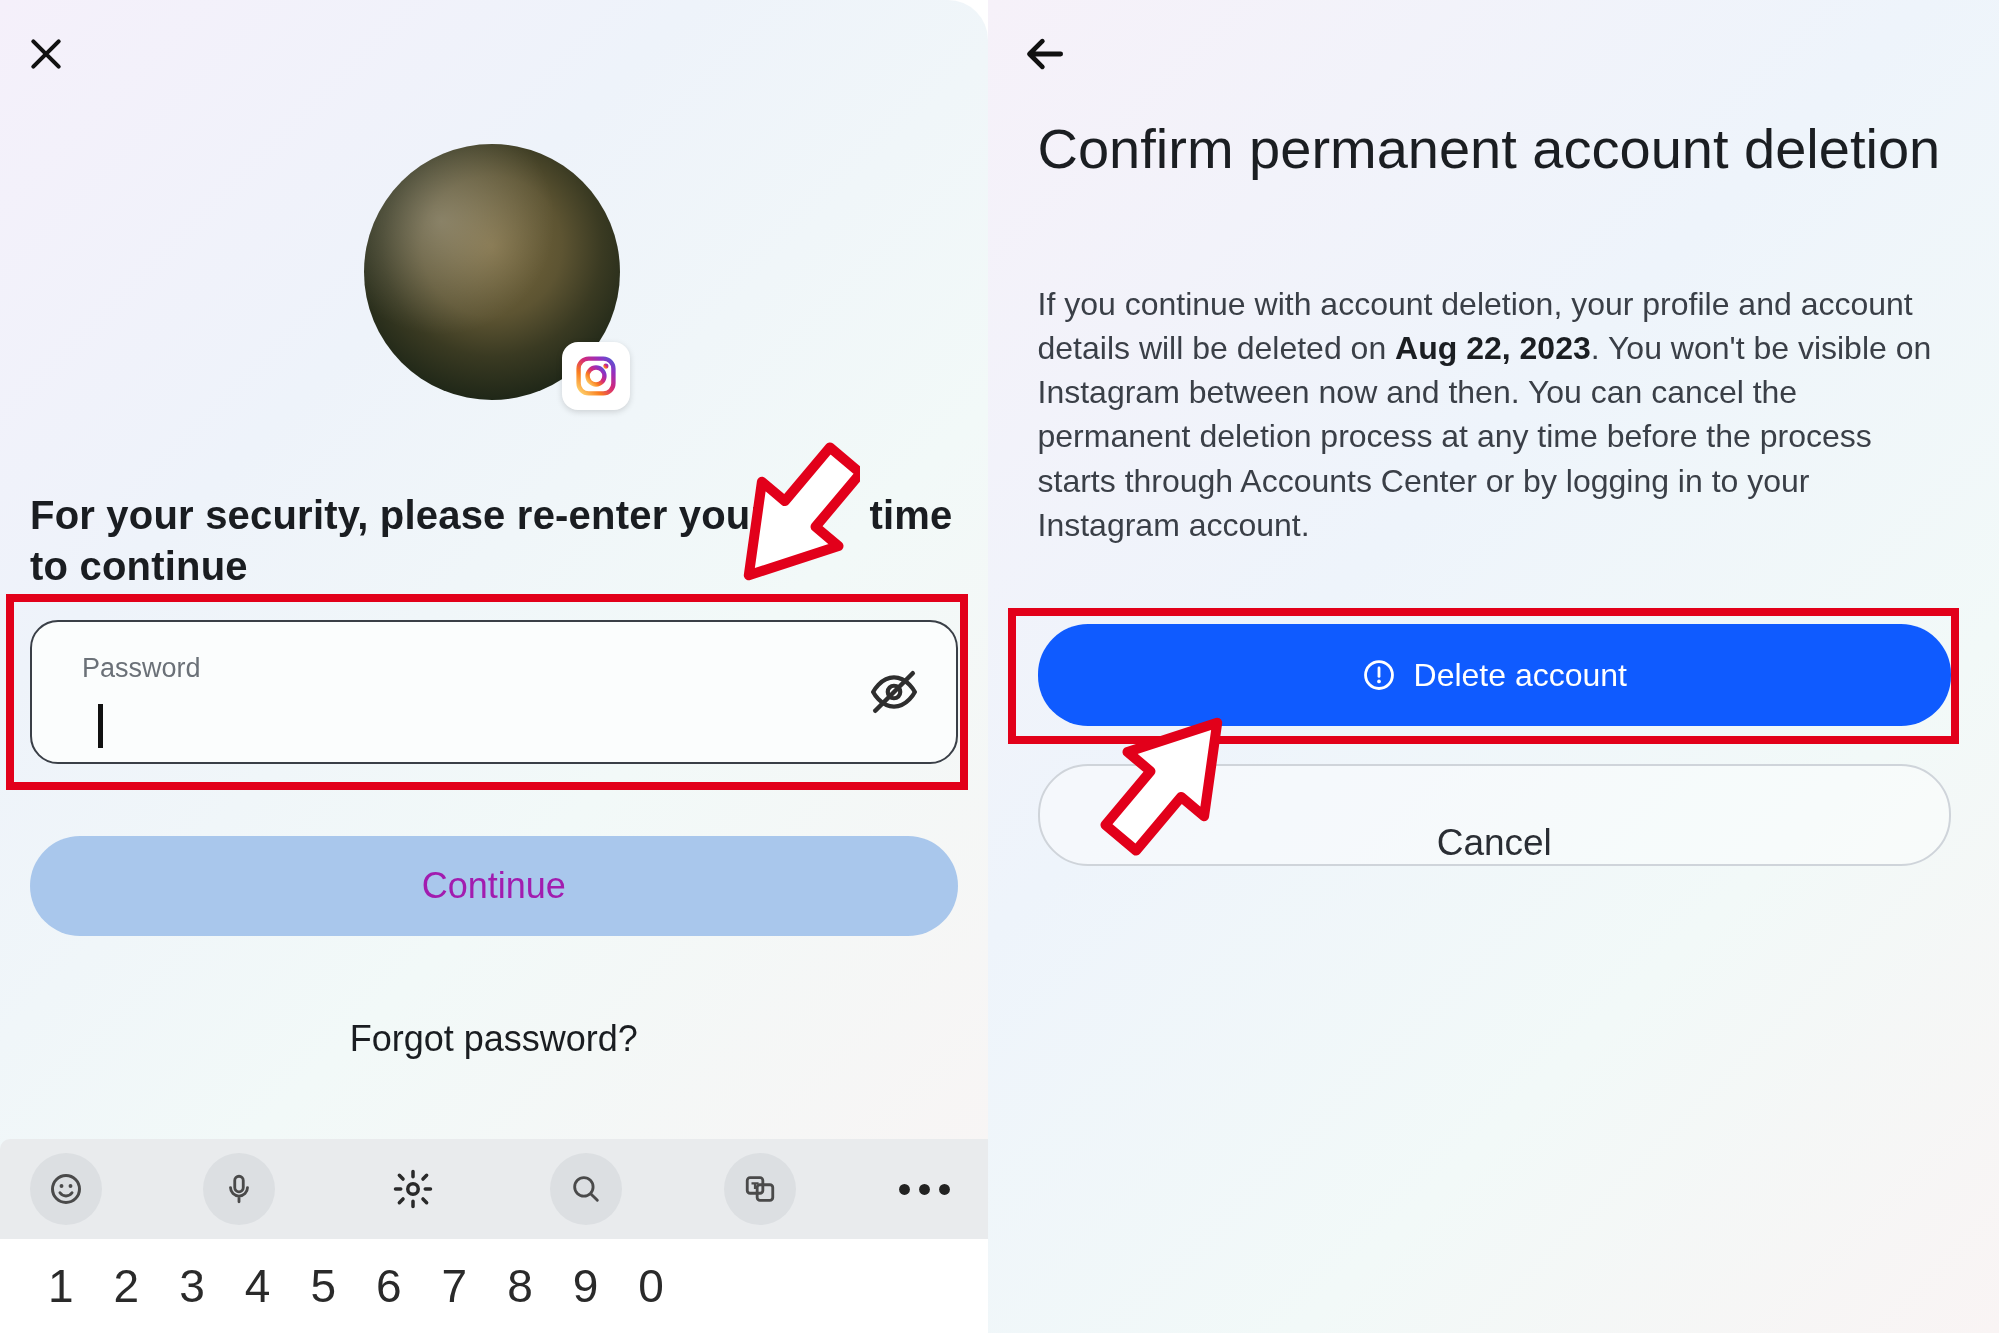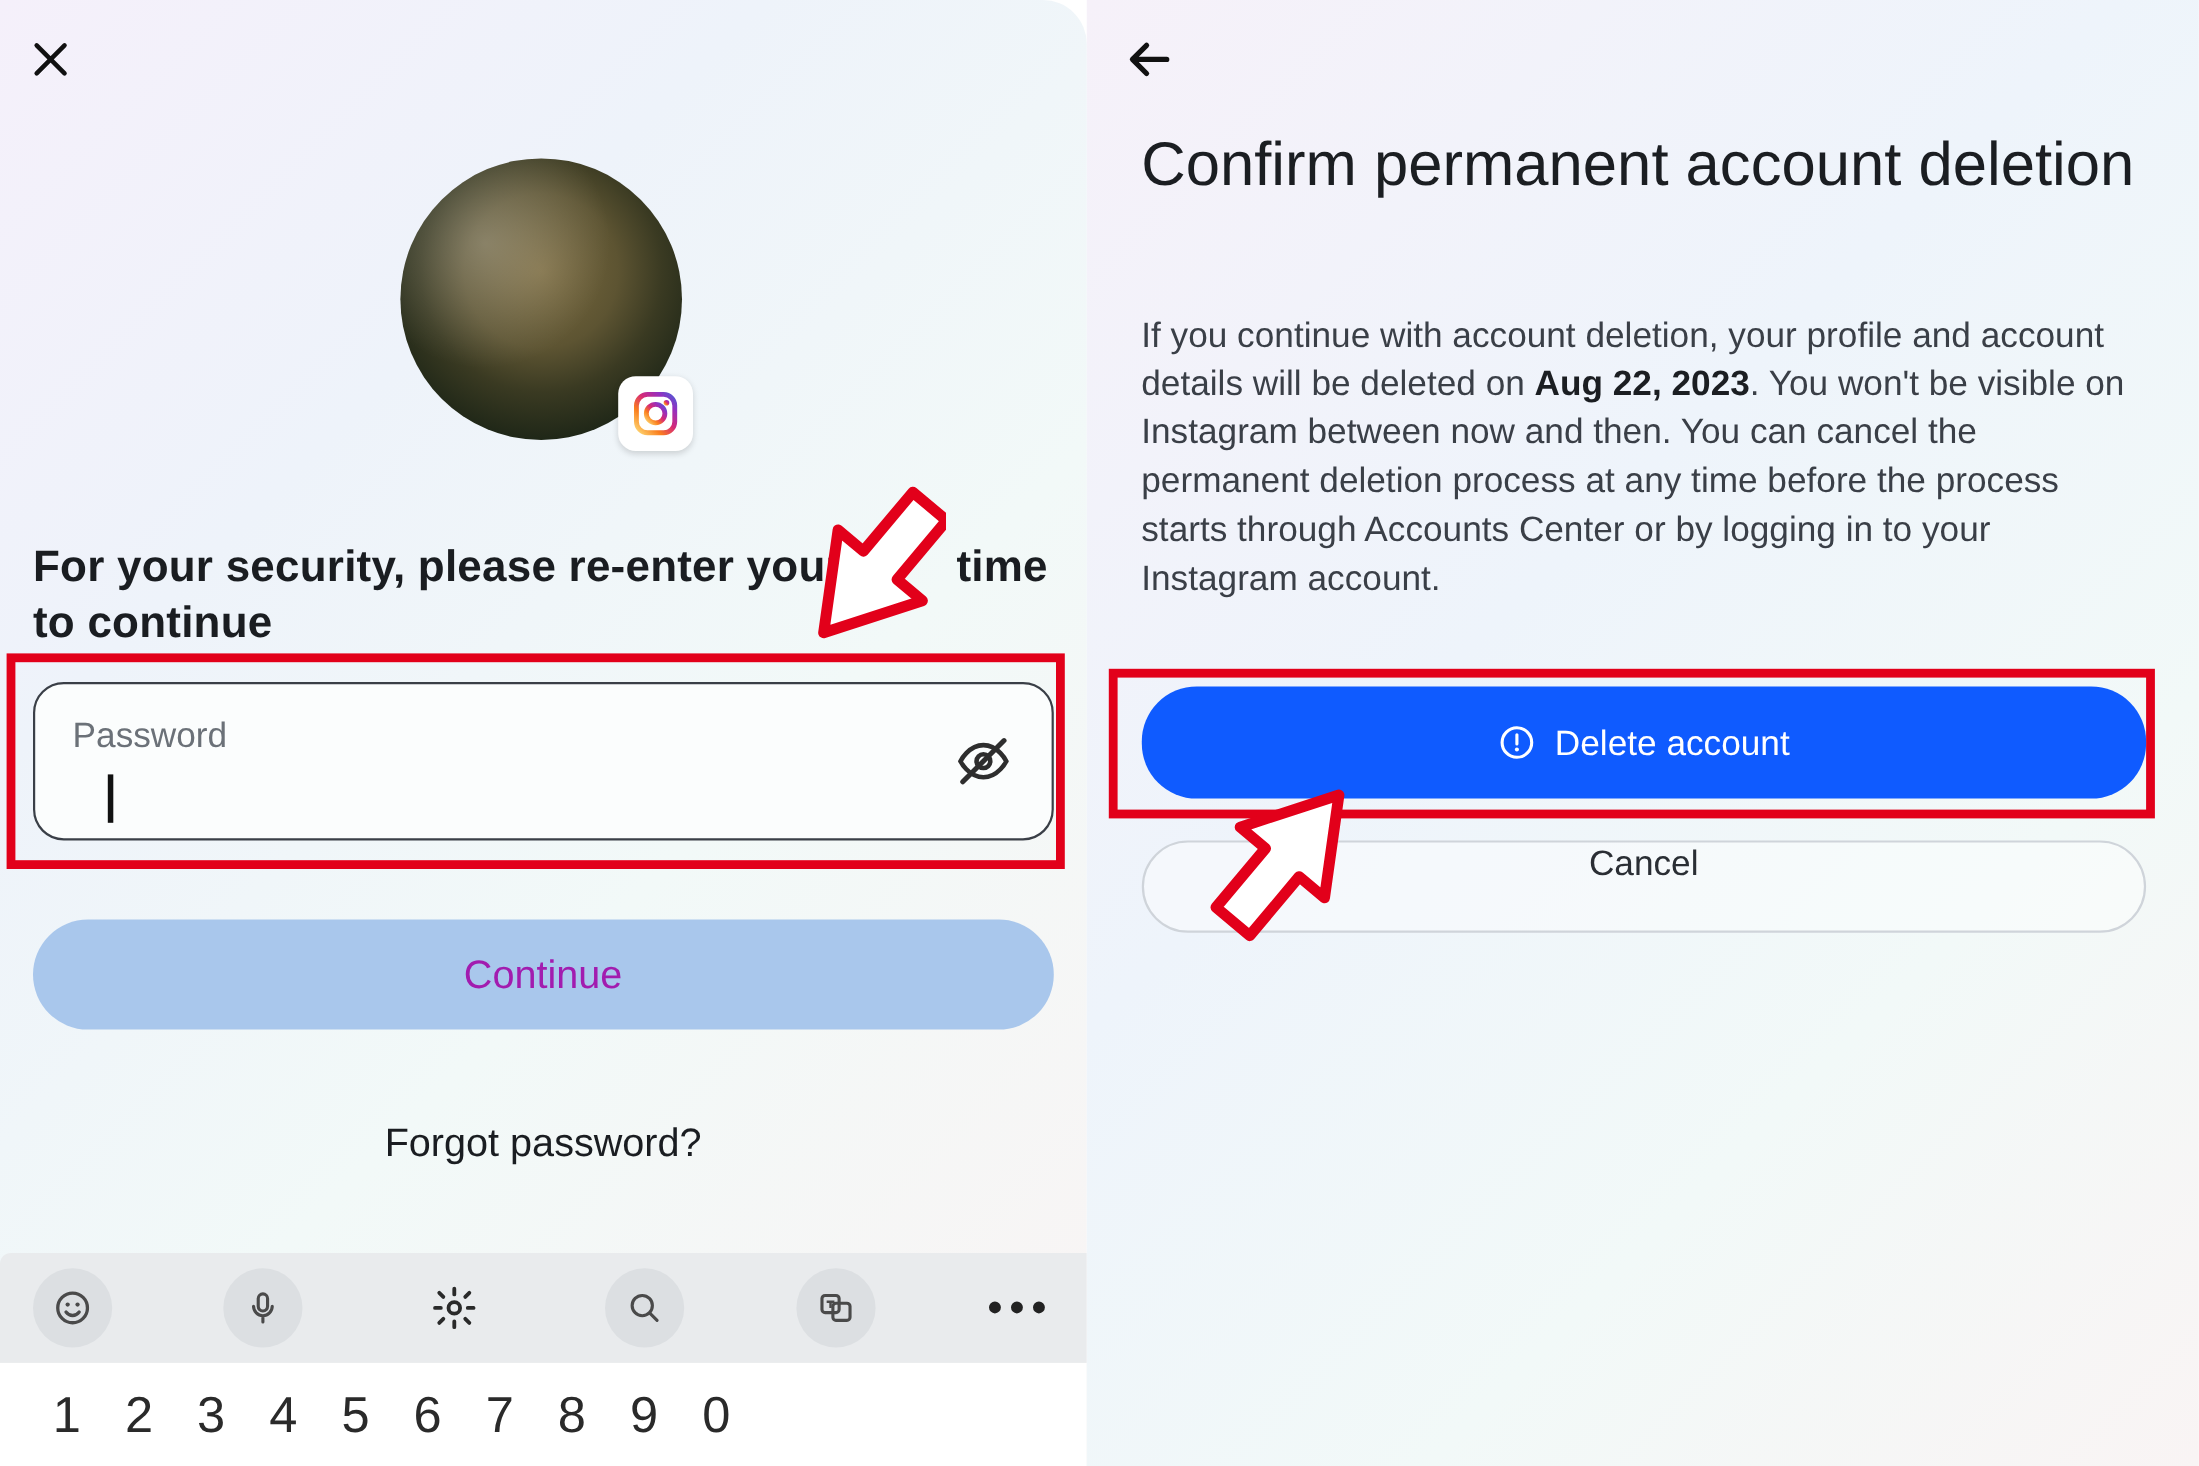--- a/index.html
+++ b/index.html
@@ -77,21 +77,21 @@
   .input-wrap {
     position: absolute;
     top: 620px; left: 30px; right: 30px;
     height: 144px;
     border: 2px solid #3a3f47;
     border-radius: 28px;
     background: #fbfdfd;
     padding: 20px 96px 20px 34px;
     display:flex; flex-direction:column; justify-content:center;
   }
-  .input-label { font-size: 32px; color: #6b7178; margin-bottom: 6px; }
+  .input-label { font-size: 27px; color: #6b7178; margin-bottom: 6px; margin-left: 16px; }
   .input-field {
     border:none; outline:none; background:transparent;
     font-size: 36px; width:100%;
     color:#111;
     caret-color:#111;
   }
   .cursor-bar {
     position:absolute; left:66px; top:82px; width:5px; height:44px; background:#111;
   }
   .eye-btn {
@@ -163,25 +163,25 @@
     background:#0f5bff;
     border-radius: 50px;
     display:flex; align-items:center; justify-content:center;
     gap:18px;
     color:#fff; font-size:32px;
     cursor:pointer;
   }
   .cancel-btn {
     position:absolute;
     top: 764px; left: 50px; right: 48px;
-    height: 84px;
+    height: 102px;
     border: 2px solid #cfd4da;
     border-radius: 50px;
-    display:flex; align-items:flex-start; justify-content:center;
-    color:#2a2e34; font-size:32px;
+    display:flex; align-items:flex-end; justify-content:center;
+    color:#2a2e34; font-size:37px;
     cursor:pointer;
     background: rgba(255,255,255,.4);
   }
 
   
   .arrow { position:absolute; pointer-events:none; }
 </style>
 </head>
 <body>
 

